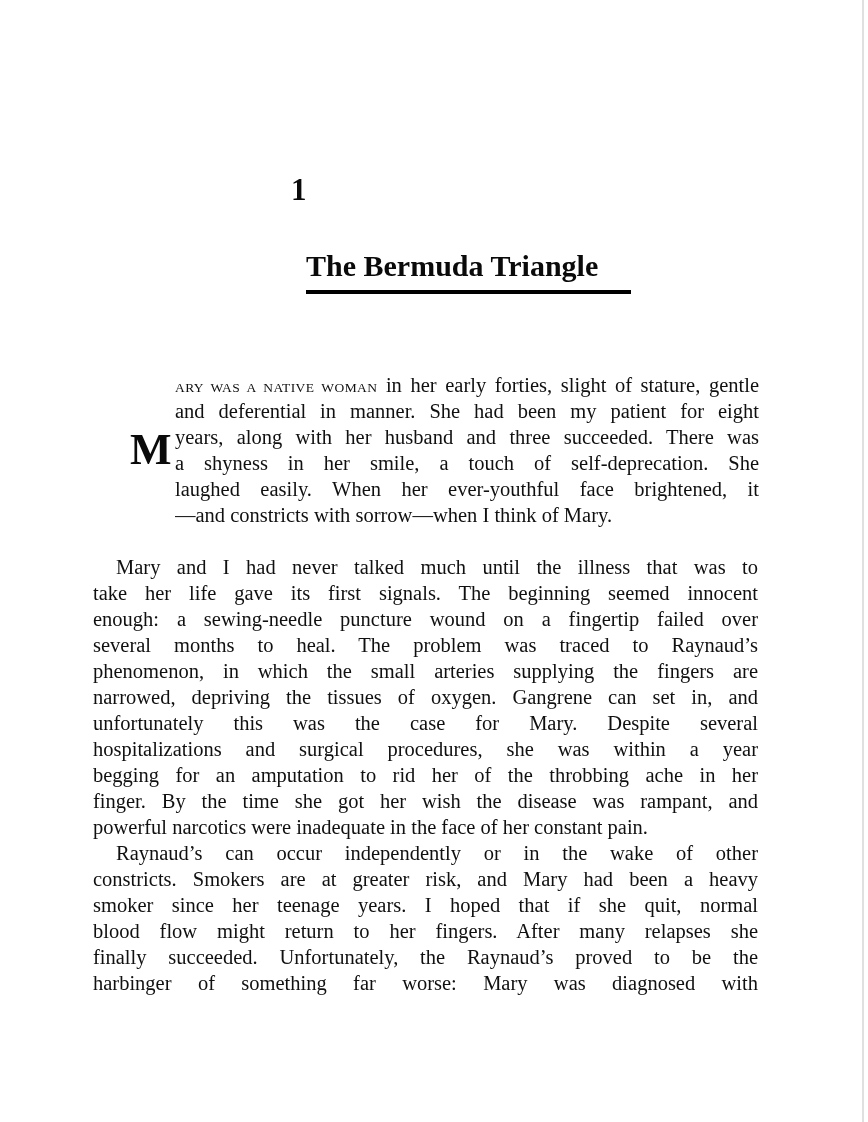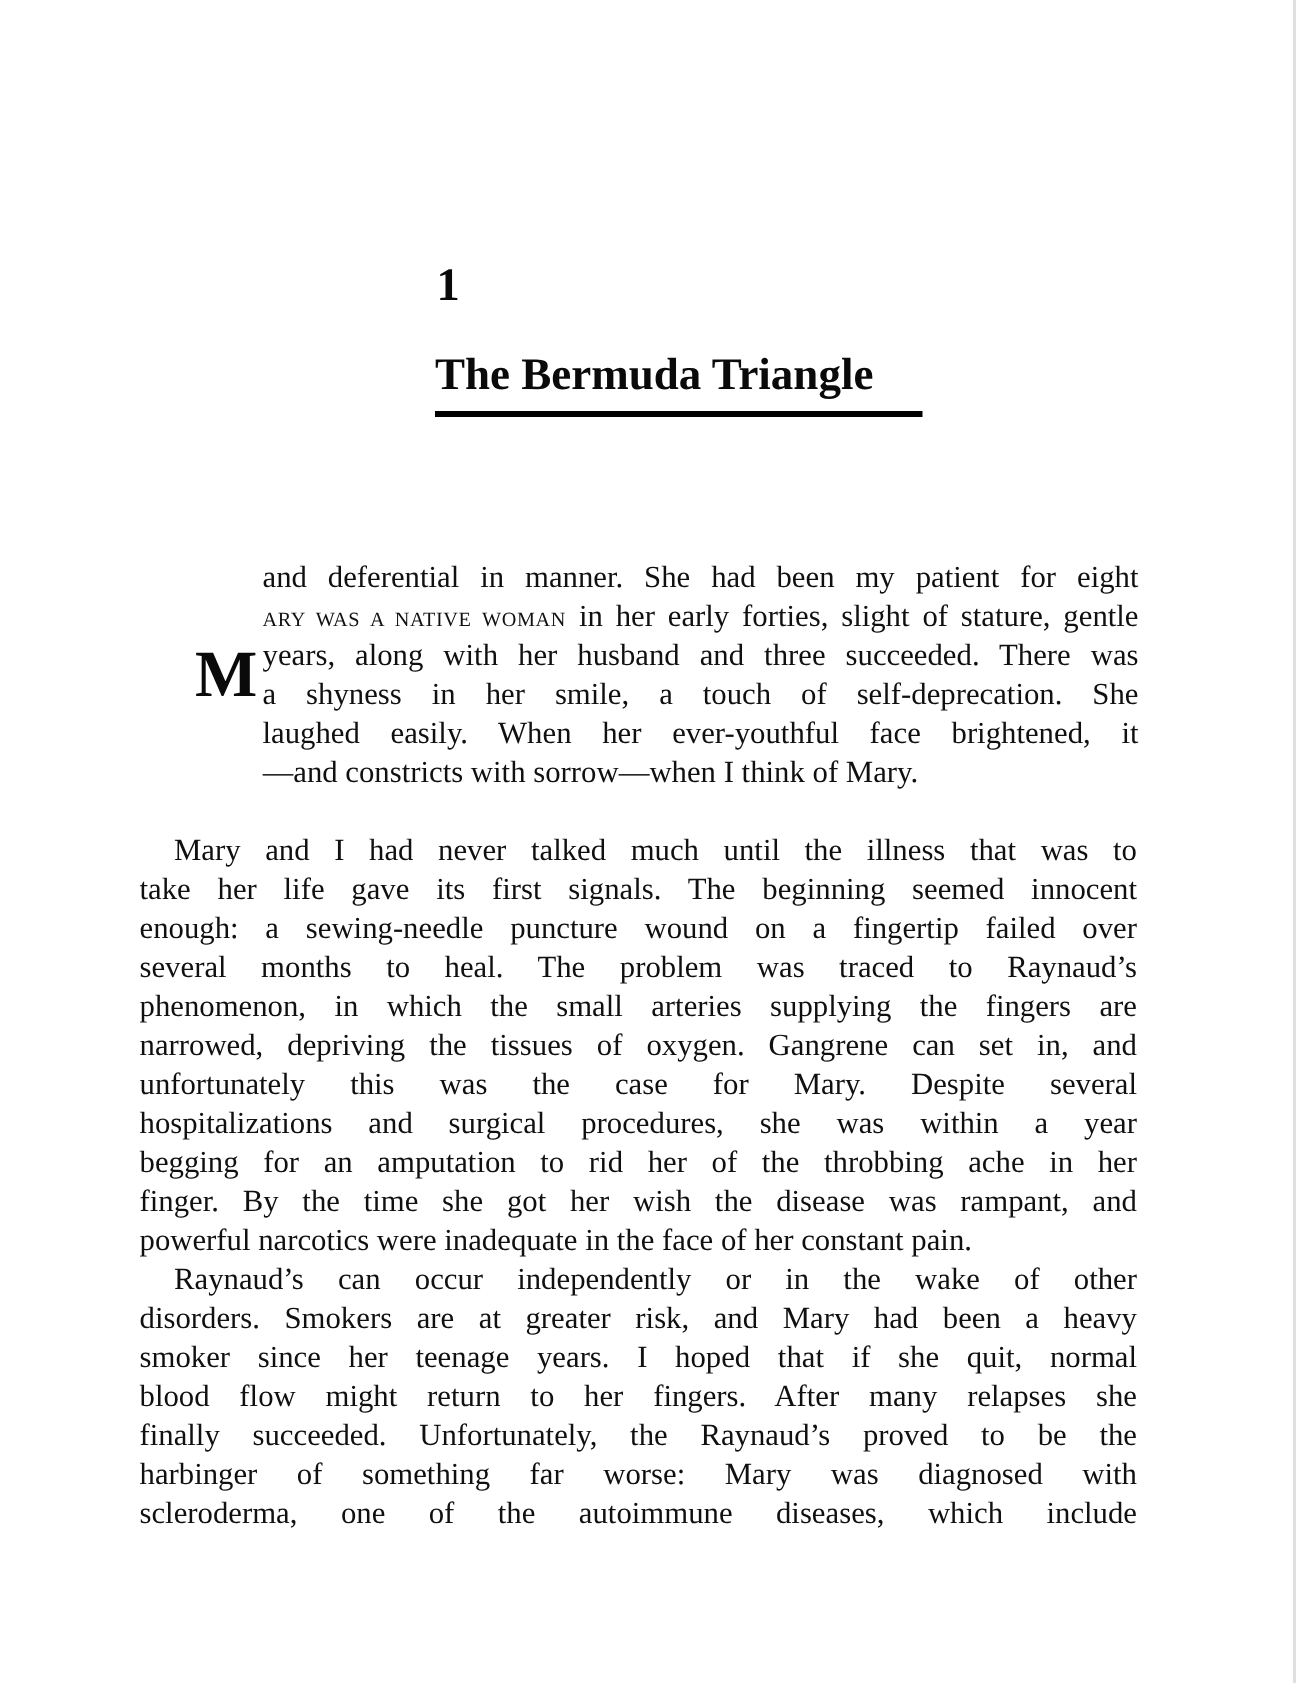--- a/index.html
+++ b/index.html
@@ -22,21 +22,21 @@
     top: 174px;
     font-size: 31px;
     font-weight: 700;
     line-height: 1;
     color: #0a0a0a;
   }
   .chapter-title {
     position: absolute;
     left: 290px;
     top: 233px;
-    margin: 0;
+    margin: 16px;
     display: inline-block;
     min-width: 325px;
     font-size: 30px;
     font-weight: 700;
     line-height: 1.1;
     color: #0a0a0a;
     padding-bottom: 8px;
     border-bottom: 4px solid #000000;
   }
   .para {
@@ -87,22 +87,22 @@
 <body>
 
 <div class="page">
 
   <div class="chapter-number">1</div>
 
   <h1 class="chapter-title">The Bermuda Triangle</h1>
 
   <div class="para para-1">
     <span class="dropcap">M</span>
+    <div class="line"><span class="smallcaps">ARY WAS A NATIVE WOMAN</span> <span>in her early forties, slight of stature, gentle</span></div>
     <div class="line">and deferential in manner. She had been my patient for eight</div>
-    <div class="line"><span class="smallcaps">ARY WAS A NATIVE WOMAN</span> <span>in her early forties, slight of stature, gentle</span></div>
     <div class="line">years, along with her husband and three succeeded. There was</div>
     <div class="line">a shyness in her smile, a touch of self-deprecation. She</div>
     <div class="line">laughed easily. When her ever-youthful face brightened, it</div>
     <div class="line endline">—and constricts with sorrow—when I think of Mary.</div>
   </div>
 
   <div class="para para-2">
     <div class="line indent">Mary and I had never talked much until the illness that was to</div>
     <div class="line">take her life gave its first signals. The beginning seemed innocent</div>
     <div class="line">enough: a sewing-needle puncture wound on a fingertip failed over</div>
@@ -111,23 +111,22 @@
     <div class="line">narrowed, depriving the tissues of oxygen. Gangrene can set in, and</div>
     <div class="line">unfortunately this was the case for Mary. Despite several</div>
     <div class="line">hospitalizations and surgical procedures, she was within a year</div>
     <div class="line">begging for an amputation to rid her of the throbbing ache in her</div>
     <div class="line">finger. By the time she got her wish the disease was rampant, and</div>
     <div class="line endline">powerful narcotics were inadequate in the face of her constant pain.</div>
   </div>
 
   <div class="para para-3">
     <div class="line indent">Raynaud’s can occur independently or in the wake of other</div>
-    <div class="line">disorders. Smokers are at greater risk, and Mary had been a heavy</div>
+    <div class="line">constricts. Smokers are at greater risk, and Mary had been a heavy</div>
     <div class="line">smoker since her teenage years. I hoped that if she quit, normal</div>
     <div class="line">blood flow might return to her fingers. After many relapses she</div>
     <div class="line">finally succeeded. Unfortunately, the Raynaud’s proved to be the</div>
     <div class="line">harbinger of something far worse: Mary was diagnosed with</div>
-    <div class="line">scleroderma, one of the autoimmune diseases, which include</div>
   </div>
 
   <div class="page-edge"></div>
 
 </div>
 
 </body></html>

